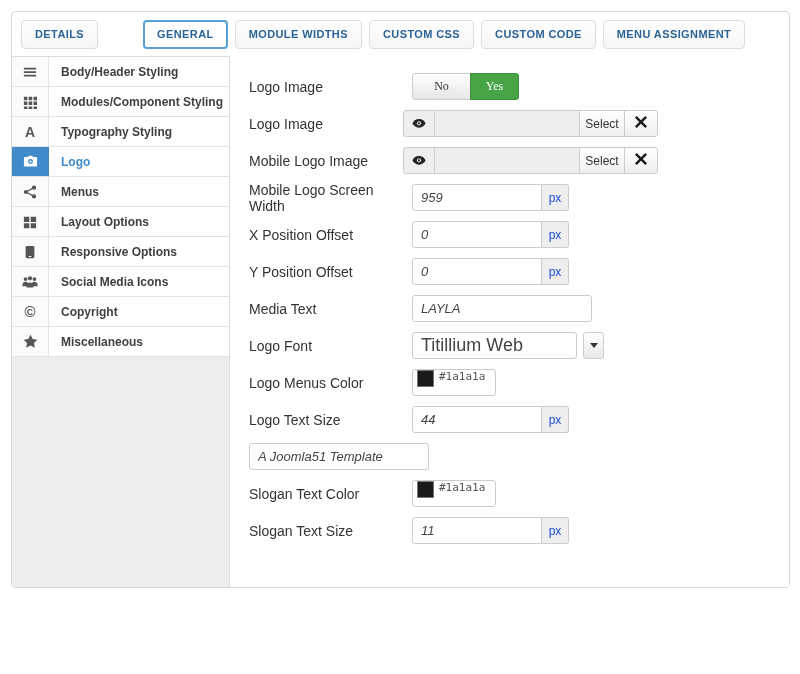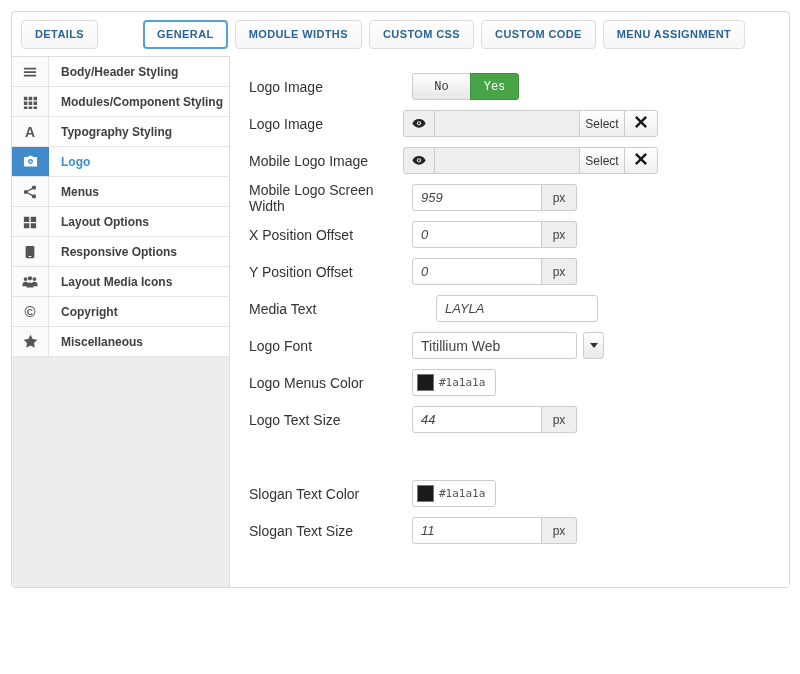--- a/index.html
+++ b/index.html
@@ -35,21 +35,21 @@
 
   
   .main { flex:1; padding:17px 0 0 19px; background:#fff; }
   .frow { display:flex; align-items:center; height:27px; margin-bottom:10px; }
   .flabel { width:163px; font-size:14px; color:#333; }
 
   
   .btn-toggle { display:flex; }
   .tbtn { height:27px; font-size:12px; border:1px solid #ccc; color:#333;
     background:linear-gradient(#ffffff,#e6e6e6); cursor:pointer;
-    font-family:Liberation Mono, monospace; }
+    font-family:Liberation Serif, serif; }
   .tbtn.no  { width:59px; border-radius:3px 0 0 3px; }
   .tbtn.yes { width:49px; margin-left:-1px; border-radius:0 3px 3px 0;
     background:#47a447; border-color:#3f8f3f; color:#fff; }
 
   
   .igroup { display:flex; margin-left:-9px; }
   .addon-eye { width:32px; height:27px; background:#eee; border:1px solid #ccc;
     border-radius:3px 0 0 3px; display:flex; align-items:center; justify-content:center;
     cursor:pointer; }
   .fileinput { width:145px; height:27px; border:1px solid #ccc; border-left:none;
@@ -59,39 +59,39 @@
     display:flex; align-items:center; justify-content:center;
     font-family:"Liberation Sans",sans-serif;text-align:right; }
   .gbtn.select { width:46px; }
   .gbtn.clear  { width:34px; border-radius:0 3px 3px 0; }
 
   
   .txt { height:27px; border:1px solid #ccc; border-radius:3px; padding:0 8px;
     font-size:13px; color:#444; background:#fff;
     font-family:"Liberation Sans",sans-serif;font-style:italic; }
   .num  { width:130px; border-radius:3px 0 0 3px; }
-  .wide { width:162px;margin-left:24px; }
-  .unit { width:35px; height:27px; background:#eee; border:1px solid #ccc;
+  .wide { width:180px; }
+  .unit { width:27px; height:27px; background:#eee; border:1px solid #ccc;
     border-left:none; border-radius:0 3px 3px 0; display:flex; align-items:center;
-    justify-content:center; font-size:12px; color:#404040; }
+    justify-content:center; font-size:12px; color:#1d4ed8; }
 
   
   .selwrap { display:flex; gap:6px; }
   .sel { width:165px; height:27px; border:1px solid #ccc; border-radius:3px;
-    display:flex; align-items:center; padding:0 8px; font-size:14px; color:#444;
+    display:flex; align-items:center; padding:0 8px; font-size:18px; color:#444;
     background:#fff; }
   .caretbtn { width:21px; height:27px; border:1px solid #ccc; border-radius:3px;
     background:linear-gradient(#fff,#e8e8e8); display:flex; align-items:center;
     justify-content:center; cursor:pointer; }
   .caret { width:0; height:0; border-left:4px solid transparent;
     border-right:4px solid transparent; border-top:5px solid #333; }
 
   
   .colorbox { width:84px; height:27px; border:1px solid #ccc; border-radius:3px;
-    display:flex; align-items:center; padding-left:4px; background:#fff; cursor:pointer; }
+    display:flex; align-items:flex-start; padding-left:4px; background:#fff; cursor:pointer; }
   .swatch { width:17px; height:17px; border:1px solid #777; background:#1a1a1a; }
   .colortext { font-family:"DejaVu Sans Mono", monospace; font-size:11px; color:#555;
     margin-left:5px; }
 </style>
 </head>
 <body>
 
 <div class="panel">
 
   <div class="tabbar">
@@ -178,21 +178,21 @@
         <span class="icell">
           <svg width="16" height="13" viewBox="0 0 18 14" fill="currentColor">
               <circle cx="4" cy="4.2" r="2.1"></circle>
               <path d="M.5 11c0-2.3 1.6-3.6 3.5-3.6S7.5 8.7 7.5 11v1.4h-7z"></path>
               <circle cx="14" cy="4.2" r="2.1"></circle>
               <path d="M10.5 11c0-2.3 1.6-3.6 3.5-3.6s3.5 1.3 3.5 3.6v1.4h-7z"></path>
               <circle cx="9" cy="3.4" r="2.4"></circle>
               <path d="M5.2 12.4c0-2.7 1.7-4.2 3.8-4.2s3.8 1.5 3.8 4.2v1.3H5.2z"></path>
             </svg>
         </span>
-        <span class="slabel">Layout Media Icons</span>
+        <span class="slabel">Social Media Icons</span>
       </div>
 
       <div class="srow">
         <span class="icell">
           <span class="glyph" style="font-size:15px;">©</span>
         </span>
         <span class="slabel">Copyright</span>
       </div>
 
       <div class="srow">
@@ -298,20 +298,21 @@
         </div>
       </div>
 
       <div class="frow">
         <label class="flabel">Logo Text Size</label>
         <input class="txt num" value="44" style="">
         <span class="unit">px</span>
       </div>
 
       <div class="frow">
+        <input class="txt wide" value="A Joomla51 Template" style="">
       </div>
 
       <div class="frow">
         <label class="flabel">Slogan Text Color</label>
         <div class="colorbox">
           <span class="swatch" style="background-color: rgb(26, 26, 26);"></span>
           <span class="colortext">#1a1a1a</span>
         </div>
       </div>
 

